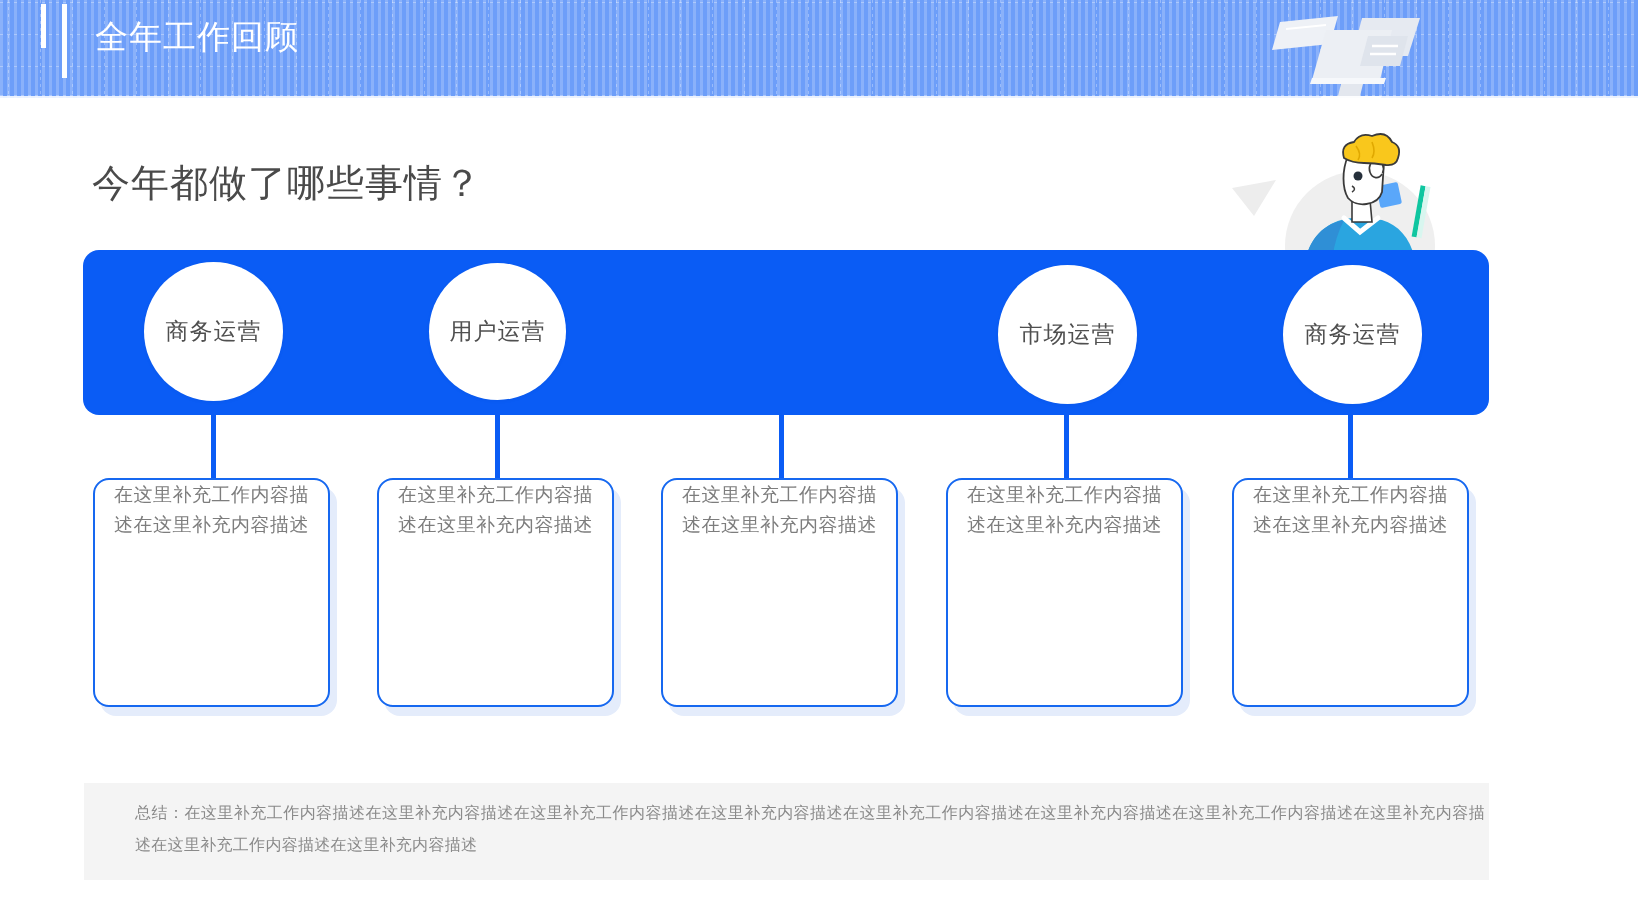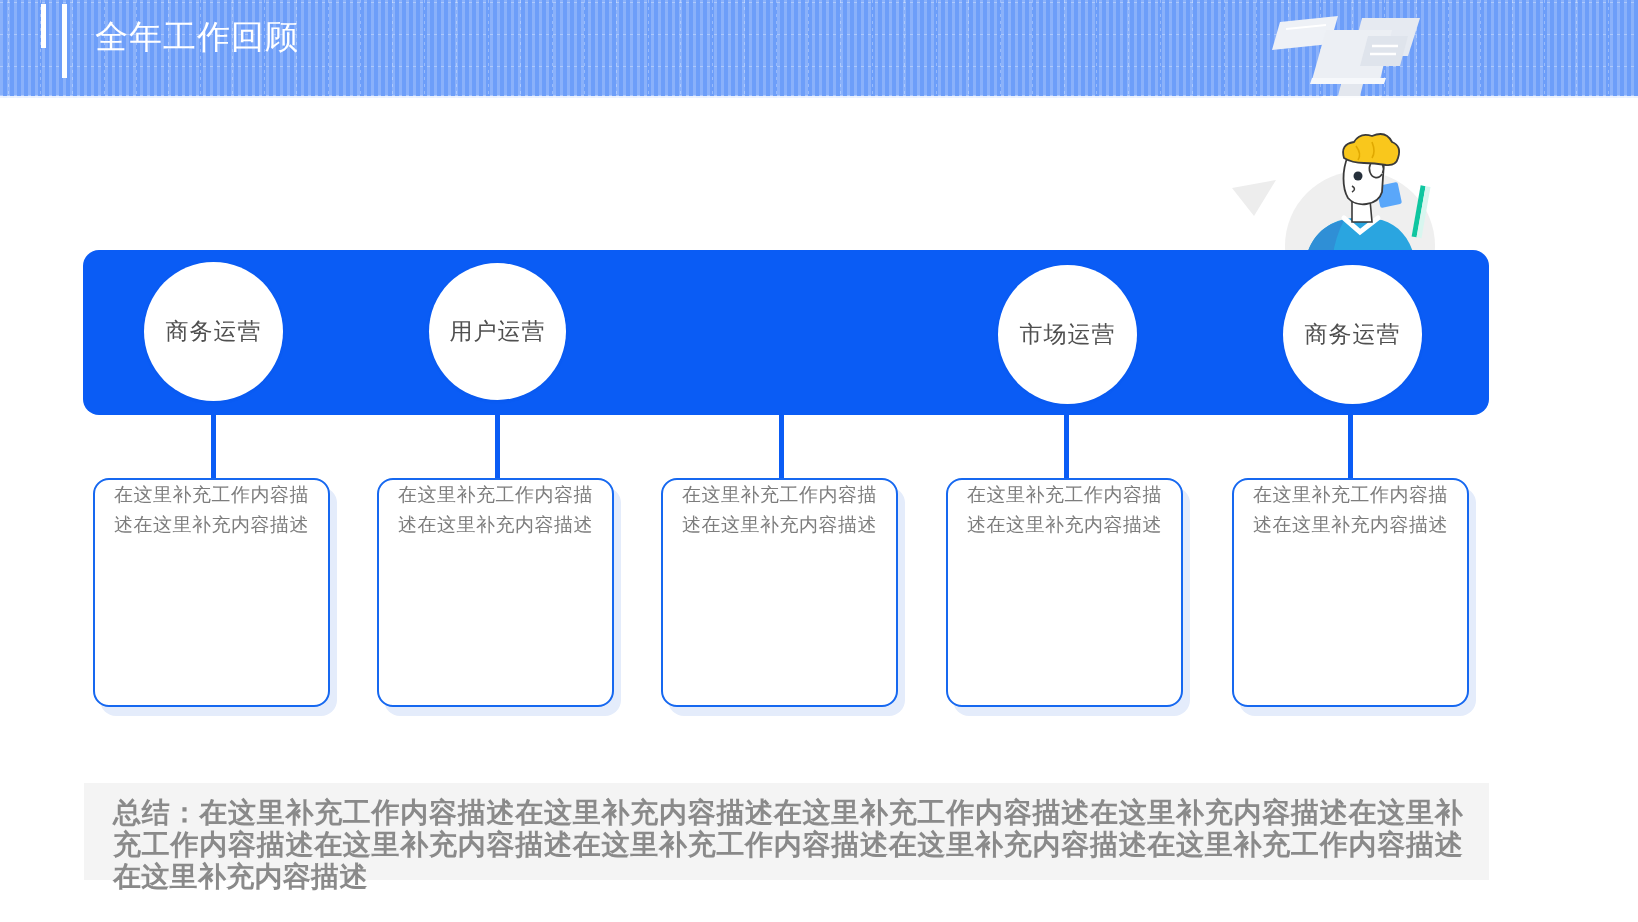--- a/index.html
+++ b/index.html
@@ -192,29 +192,28 @@
   .summary {
     position: absolute;
     left: 84px;
     top: 783px;
     width: 1405px;
     height: 97px;
     background: #f4f4f4;
   }
   .summary-text {
     position: absolute;
-    left: 29px;
+    left: 51px;
     top: 14px;
     width: 1350px;
-    font-size: 28px;
+    font-size: 16px;
     line-height: 32px;
     color: #8a8a8a;
     letter-spacing: 0.3px;
     text-align: justify;
-    font-weight: bold;
   }
 </style>
 </head>
 <body>
 
 <div class="slide">
 
   <div class="header">
     <div class="header-grid"></div>
 
@@ -297,20 +296,21 @@
         <polygon points="74,80 96,80 92,96 70,96" fill="#e3e7ee"></polygon>
         <polygon points="54,96 114,96 108,105 48,105" fill="#eceff4"></polygon>
 
         <polygon points="44,78 118,78 116,84 42,84" fill="#f6f8fb"></polygon>
       </svg>
     </div>
 
     <div class="header-underline"></div>
   </div>
 
+  <div class="subtitle">今年都做了哪些事情？</div>
 
   <div class="person-illus">
     <svg width="260" height="140" viewBox="0 0 260 140">
 
       <circle cx="128" cy="118" r="75" fill="#efefef"></circle>
 
       <polygon points="0,60 44,52 22,88" fill="#ededed"></polygon>
 
       <rect x="146" y="56" width="22" height="22" rx="2" fill="#5aa7fa" transform="rotate(-12 157 67)"></rect>
 

